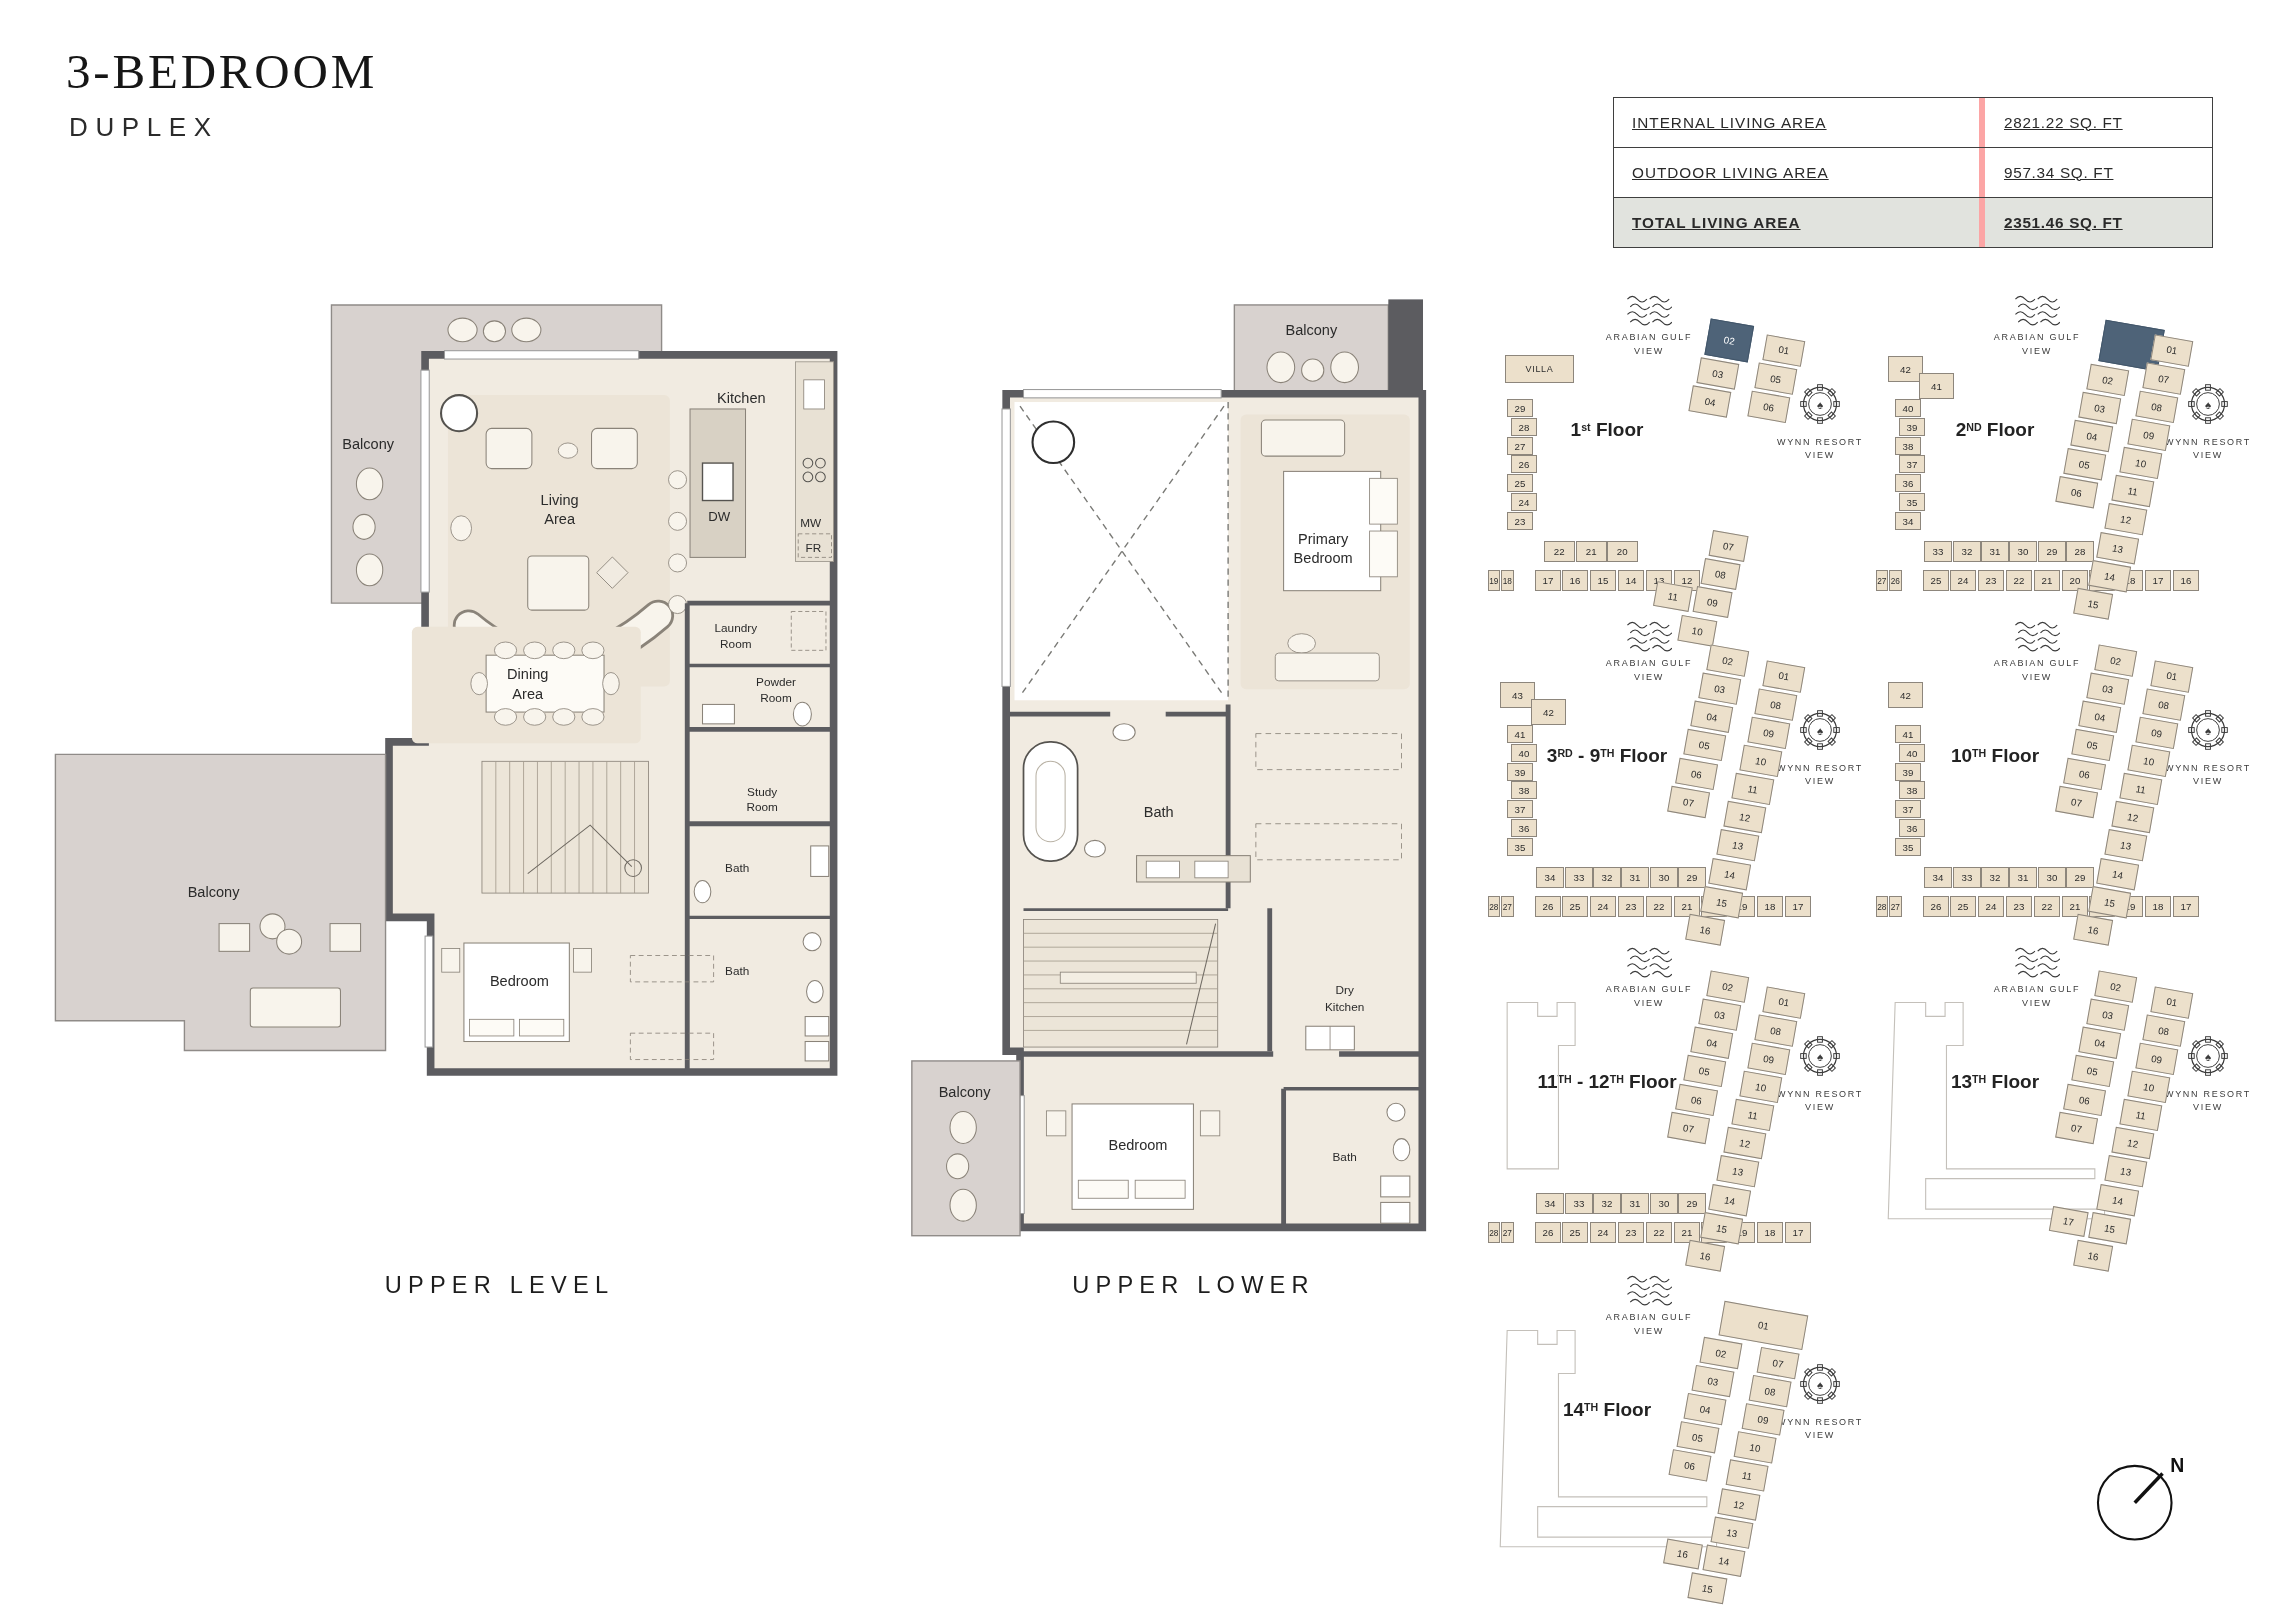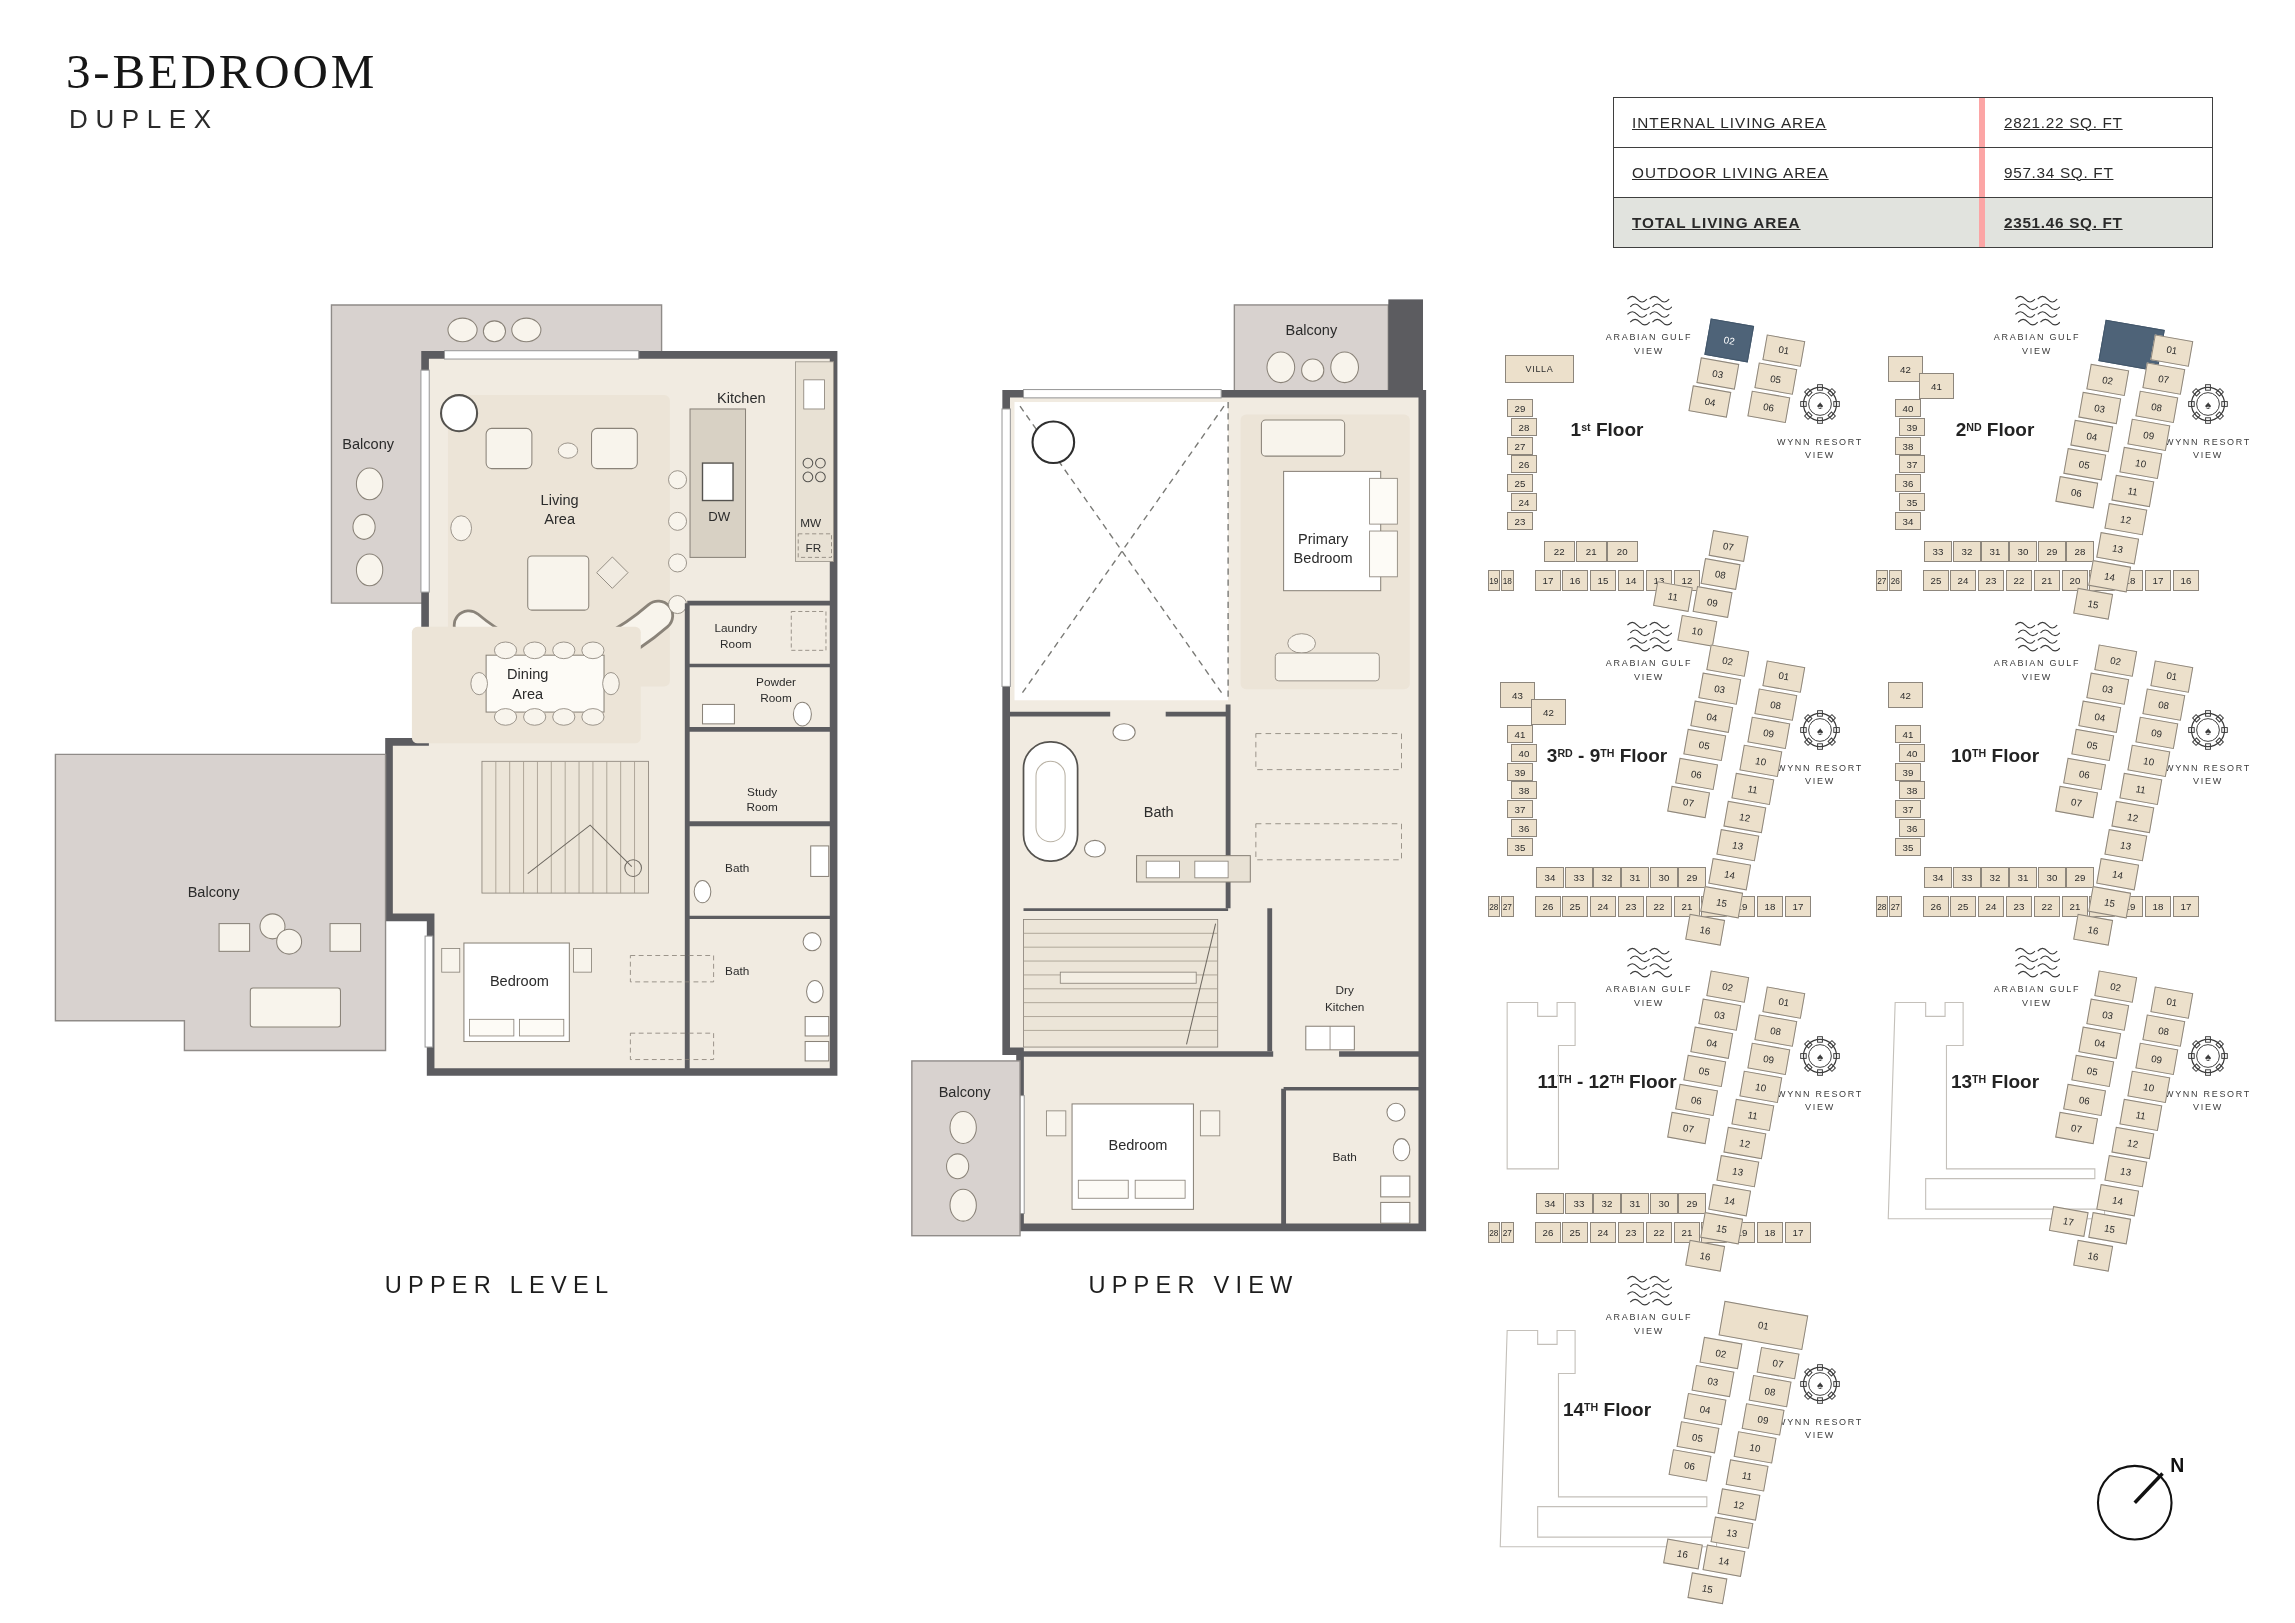--- a/index.html
+++ b/index.html
@@ -1,20 +1,20 @@
 <!DOCTYPE html>
 <html style="font-size:11px"><head>
 <meta charset="utf-8">
 <style>
   html,body{margin:0;padding:0;background:#ffffff;}
   body{width:2295px;height:1623px;position:relative;font-family:"Liberation Sans",sans-serif;color:#2b2b2b;overflow:hidden;}
   .abs{position:absolute;}
   
   .title{position:absolute;left:66px;top:43px;font-family:"Liberation Serif",serif;font-size:49px;letter-spacing:2.8px;color:#161616;}
-  .subtitle{position:absolute;left:69px;top:104px;font-size:26px;letter-spacing:7.6px;color:#2b2b2b;}
+  .subtitle{position:absolute;left:69px;top:112px;font-size:26px;letter-spacing:7.6px;color:#2b2b2b;}
   
   .area-table{position:absolute;left:1613px;top:97px;width:598px;border:1.4px solid #3f3f3f;background:#fff;}
   .at-row{display:flex;height:49px;border-top:1px solid #3f3f3f;text-decoration:underline;}
   .at-row:first-child{border-top:none;}
   .at-label{flex:1;display:flex;align-items:center;padding-left:18px;font-size:15.3px;letter-spacing:1px;color:#2a2a2a;}
   .at-value{width:208px;border-left:6px solid #fca5a5;display:flex;align-items:center;padding-left:19.4px;font-size:15.3px;letter-spacing:0.7px;color:#2a2a2a;}
   .at-row.total{background:#e1e3de;font-weight:bold;}
   
   svg text{font-family:"Liberation Sans",sans-serif;}
   .lbl{font-size:21px;fill:#2b2b2b;}
@@ -308,21 +308,21 @@
   </g>
 
   <g>
     <rect x="24" y="1100" width="156" height="252" fill="#d8d2cf" stroke="#8f8b88" stroke-width="2"></rect>
     <ellipse cx="98" cy="1196" rx="19" ry="23" fill="#f8f4ec" stroke="#8a8379" stroke-width="1.5"></ellipse>
     <ellipse cx="90" cy="1252" rx="16" ry="18" fill="#f8f4ec" stroke="#8a8379" stroke-width="1.5"></ellipse>
     <ellipse cx="98" cy="1308" rx="19" ry="23" fill="#f8f4ec" stroke="#8a8379" stroke-width="1.5"></ellipse>
     <text class="lbl" x="100" y="1152" text-anchor="middle">Balcony</text>
   </g>
 </svg>
-<div class="level-caption" style="left:923px;top:1272px;width:541px">UPPER VIEW</div>
+<div class="level-caption" style="left:923px;top:1272px;width:541px">UPPER LOWER</div>
 
 <div id="keyplans">
     <div class="keyplan" style="left: 1482px; top: 295px;">
       <div class="kp-ico" style="left: 144px; top: 0px;"><svg width="46" height="32" viewBox="0 0 66 46">
           <path d="M2,6 q7,-8 14,0 q7,8 14,0 M34,6 q7,-8 14,0 q7,8 14,0" fill="none" stroke="#3b3b3b" stroke-width="1.6"></path>
           <path d="M6,17 q7,-8 14,0 q7,8 14,0 M38,17 q7,-8 14,0 q7,8 14,0" fill="none" stroke="#3b3b3b" stroke-width="1.6"></path>
           <path d="M2,28 q7,-8 14,0 q7,8 14,0 M34,28 q7,-8 14,0 q7,8 14,0" fill="none" stroke="#3b3b3b" stroke-width="1.6"></path>
           <path d="M6,39 q7,-8 14,0 q7,8 14,0 M38,39 q7,-8 14,0 q7,8 14,0" fill="none" stroke="#3b3b3b" stroke-width="1.6"></path>
         </svg></div>
       <div class="kp-view" style="left: 167px; top: 37px;">ARABIAN GULF</div>

